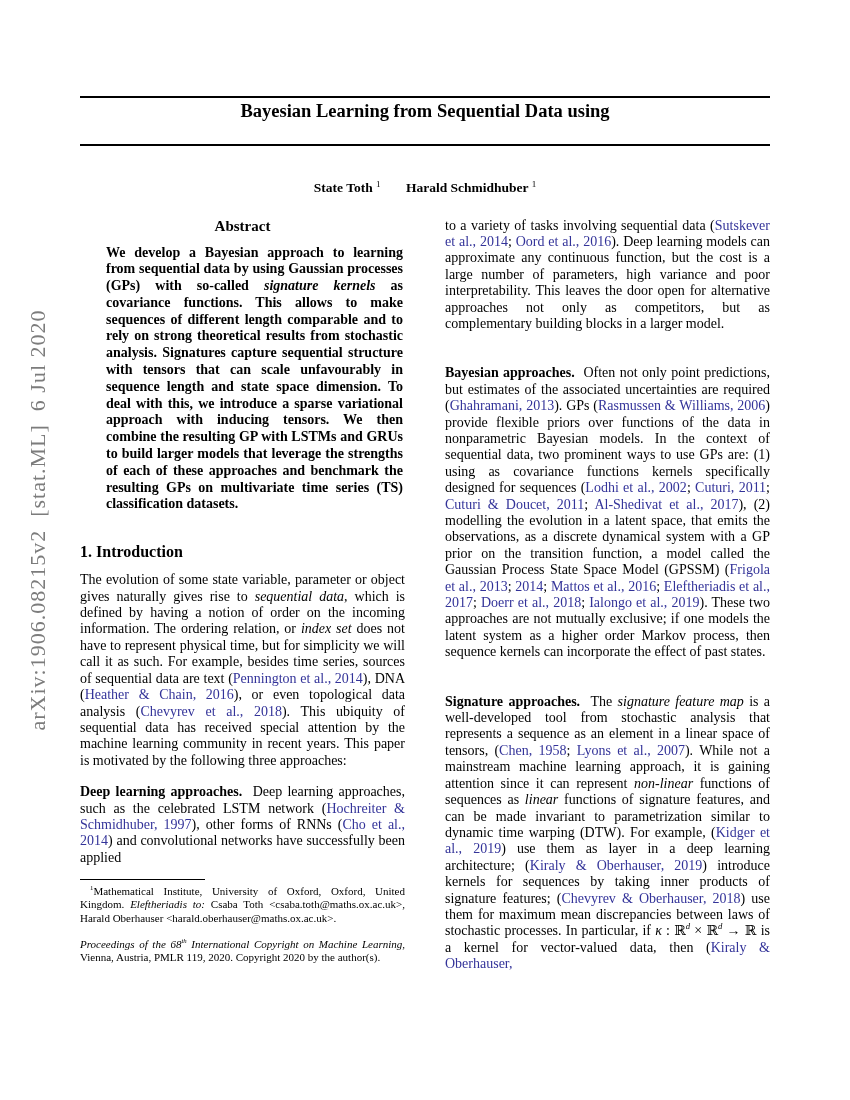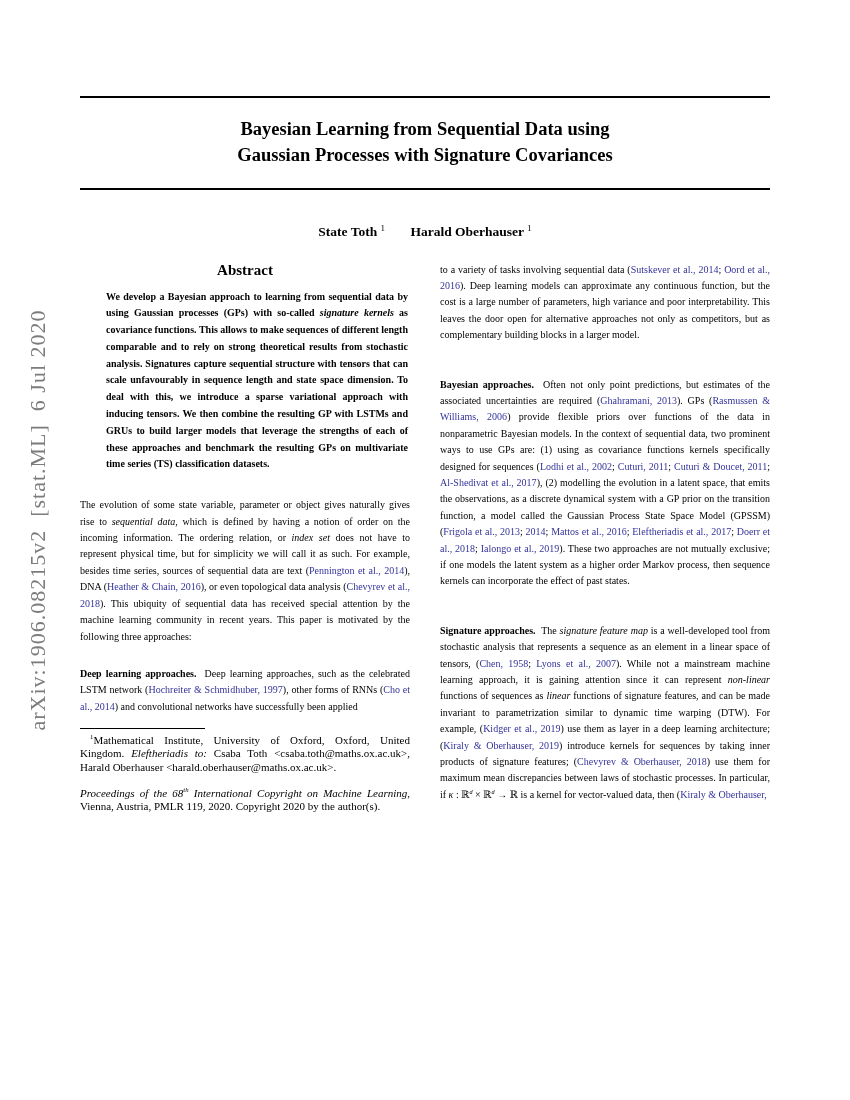--- a/index.html
+++ b/index.html
@@ -9,67 +9,68 @@
     font-family:"Liberation Serif","DejaVu Serif",serif; color:#000; overflow:hidden;
   }
   .stamp {
     position:absolute; left:38px; top:520px;
     transform:translate(-50%,-50%) rotate(-90deg);
     white-space:pre; font-size:22px; letter-spacing:1px; color:#7c7c7c;
   }
   .content { position:absolute; left:80px; top:0; width:690px; }
   .rule { height:2px; background:#000; }
   .rule-top { margin-top:96px; }
-  .title { text-align:center; font-weight:bold; font-size:18.5px; line-height:26px; margin-top:18px; }
+  .title { text-align:center; font-weight:bold; font-size:18.5px; line-height:26px; }
   .rule-bottom { margin-top:20px; }
   .authors { text-align:center; font-weight:bold; font-size:13.5px; margin-top:32px; }
   .author { margin:0 11px; }
   .author sup { font-weight:normal; font-size:9px; }
-  .columns { display:flex; gap:30px; margin-top:22px; }
+  .columns { display:flex; gap:40px; margin-top:22px; }
   .col { width:330px; }
   .abstract-heading { text-align:center; font-weight:bold; font-size:15px; }
-  p.body { font-size:10px; line-height:16.4px; text-align:justify; }
+  p.body { font-size:14px; line-height:16.4px; text-align:justify; }
   p.abstract { margin:10px 2px 0 26px; line-height:16.8px;font-weight:bold; }
   .section-heading { font-size:16px; font-weight:bold; margin-top:30px; }
-  p.after-heading { margin-top:24px; }
-  p.para-block { margin-top:21px; }
+  p.after-heading { margin-top:11px; }
+  p.para-block { margin-top:15px; }
   p.spaced { margin-top:33px; }
   .footnote-rule { width:125px; height:1px; background:#000; margin-top:13px; }
   p.footnote { font-size:11px; line-height:13.2px; text-align:justify; margin-top:5px; text-indent:10px; }
   p.proceedings { margin-top:13px; text-indent:0; }
   .seg-b { font-weight:bold; }
   .seg-i { font-style:italic; }
   .seg-m { font-style:italic; }
   .seg-sup { vertical-align:super; font-size:0.62em; line-height:0; }
 </style>
 </head>
 <body>
 
 <div class="page">
 
   <div class="stamp">arXiv:1906.08215v2  [stat.ML]  6 Jul 2020</div>
 
   <div class="content">
 
     <div class="rule rule-top"></div>
 
-    <h1 class="title"><span>Bayesian Learning from Sequential Data using</span><br><span>Gaussian Processes with Signature Covariances</span></h1>
+    <h1 class="title"><span>Bayesian Learning from Sequential Data using</span><br></h1>
 
     <div class="rule rule-bottom"></div>
 
     <div class="authors">
       <span class="author"><span>State Toth</span> <sup>1</sup></span>
-      <span class="author"><span>Harald Oberhauser</span> <sup>1</sup></span>
+      <span class="author"><span>Harald Schmidhuber</span> <sup>1</sup></span>
     </div>
 
     <div class="columns">
 
       <div class="col">
         <div class="abstract-heading">Abstract</div>
         <p class="body abstract"><span>We develop a Bayesian approach to learning from sequential data by using Gaussian processes (GPs) with so-called </span><span class="seg-i">signature kernels</span><span> as covariance functions. This allows to make sequences of different length comparable and to rely on strong theoretical results from stochastic analysis. Signatures capture sequential structure with tensors that can scale unfavourably in sequence length and state space dimension. To deal with this, we introduce a sparse variational approach with inducing tensors. We then combine the resulting GP with LSTMs and GRUs to build larger models that leverage the strengths of each of these approaches and benchmark the resulting GPs on multivariate time series (TS) classification datasets.</span></p>
+        <h2 class="section-heading">1. Introduction</h2>
         <p class="body after-heading"><span>The evolution of some state variable, parameter or object gives naturally gives rise to </span><span class="seg-i">sequential data</span><span>, which is defined by having a notion of order on the incoming information. The ordering relation, or </span><span class="seg-i">index set</span><span> does not have to represent physical time, but for simplicity we will call it as such. For example, besides time series, sources of sequential data are text (</span><span class="seg-c" style="color: rgb(51, 51, 153);">Pennington et al., 2014</span><span>), DNA (</span><span class="seg-c" style="color: rgb(51, 51, 153);">Heather &amp; Chain, 2016</span><span>), or even topological data analysis (</span><span class="seg-c" style="color: rgb(51, 51, 153);">Chevyrev et al., 2018</span><span>). This ubiquity of sequential data has received special attention by the machine learning community in recent years. This paper is motivated by the following three approaches:</span></p>
         <p class="body para-block"><span class="seg-b">Deep learning approaches.</span><span>&nbsp; Deep learning approaches, such as the celebrated LSTM network (</span><span class="seg-c" style="color: rgb(51, 51, 153);">Hochreiter &amp; Schmidhuber, 1997</span><span>), other forms of RNNs (</span><span class="seg-c" style="color: rgb(51, 51, 153);">Cho et al., 2014</span><span>) and convolutional networks have successfully been applied</span></p>
         <div class="footnote-rule"></div>
         <p class="footnote"><span class="seg-sup">1</span><span>Mathematical Institute, University of Oxford, Oxford, United Kingdom. </span><span class="seg-i">Eleftheriadis to:</span><span> Csaba Toth &lt;csaba.toth@maths.ox.ac.uk&gt;, Harald Oberhauser &lt;harald.oberhauser@maths.ox.ac.uk&gt;.</span></p>
         <p class="footnote proceedings"><span class="seg-i">Proceedings of the 68</span><span class="seg-i seg-sup">th</span><span class="seg-i"> International Copyright on Machine Learning</span><span>, Vienna, Austria, PMLR 119, 2020. Copyright 2020 by the author(s).</span></p>
       </div>
 
       <div class="col">
         <p class="body"><span>to a variety of tasks involving sequential data (</span><span class="seg-c" style="color: rgb(51, 51, 153);">Sutskever et al., 2014</span><span>; </span><span class="seg-c" style="color: rgb(51, 51, 153);">Oord et al., 2016</span><span>). Deep learning models can approximate any continuous function, but the cost is a large number of parameters, high variance and poor interpretability. This leaves the door open for alternative approaches not only as competitors, but as complementary building blocks in a larger model.</span></p>
         <p class="body spaced"><span class="seg-b">Bayesian approaches.</span><span>&nbsp; Often not only point predictions, but estimates of the associated uncertainties are required (</span><span class="seg-c" style="color: rgb(51, 51, 153);">Ghahramani, 2013</span><span>). GPs (</span><span class="seg-c" style="color: rgb(51, 51, 153);">Rasmussen &amp; Williams, 2006</span><span>) provide flexible priors over functions of the data in nonparametric Bayesian models. In the context of sequential data, two prominent ways to use GPs are: (1) using as covariance functions kernels specifically designed for sequences (</span><span class="seg-c" style="color: rgb(51, 51, 153);">Lodhi et al., 2002</span><span>; </span><span class="seg-c" style="color: rgb(51, 51, 153);">Cuturi, 2011</span><span>; </span><span class="seg-c" style="color: rgb(51, 51, 153);">Cuturi &amp; Doucet, 2011</span><span>; </span><span class="seg-c" style="color: rgb(51, 51, 153);">Al-Shedivat et al., 2017</span><span>), (2) modelling the evolution in a latent space, that emits the observations, as a discrete dynamical system with a GP prior on the transition function, a model called the Gaussian Process State Space Model (GPSSM) (</span><span class="seg-c" style="color: rgb(51, 51, 153);">Frigola et al., 2013</span><span>; </span><span class="seg-c" style="color: rgb(51, 51, 153);">2014</span><span>; </span><span class="seg-c" style="color: rgb(51, 51, 153);">Mattos et al., 2016</span><span>; </span><span class="seg-c" style="color: rgb(51, 51, 153);">Eleftheriadis et al., 2017</span><span>; </span><span class="seg-c" style="color: rgb(51, 51, 153);">Doerr et al., 2018</span><span>; </span><span class="seg-c" style="color: rgb(51, 51, 153);">Ialongo et al., 2019</span><span>). These two approaches are not mutually exclusive; if one models the latent system as a higher order Markov process, then sequence kernels can incorporate the effect of past states.</span></p>

